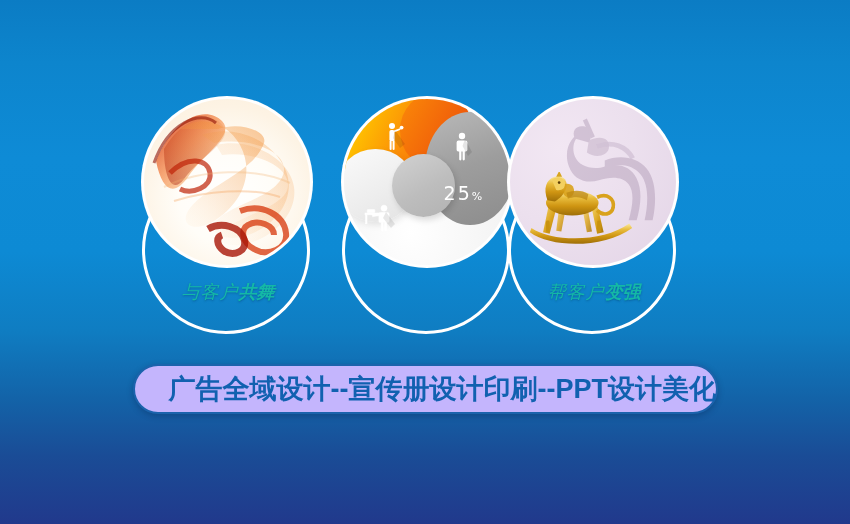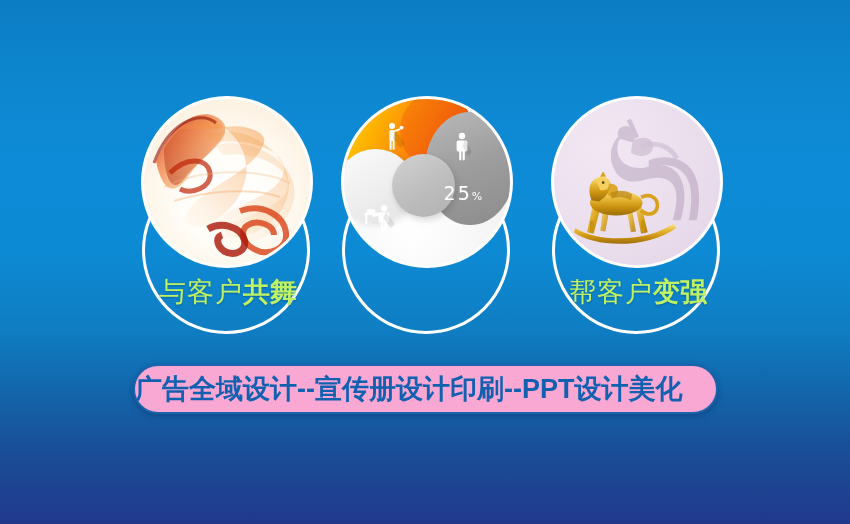--- a/index.html
+++ b/index.html
@@ -37,21 +37,21 @@
     height: 340px;
   }
   .card {
     position: absolute;
     width: 200px;
     height: 250px;
     top: 88px;
   }
   .card.c1 { left: 128px; }
   .card.c2 { left: 328px; }
-  .card.c3 { left: 538px; }
+  .card.c3 { left: 494px; }
 
   
   .ring {
     position: absolute;
     left: 14px;
     top: 78px;
     width: 168px;
     height: 168px;
     border-radius: 50%;
     border: 3px solid #ffffff;
@@ -74,26 +74,27 @@
     inset: 0;
   }
 
   
   .card-label {
     position: absolute;
     left: 0;
     top: 190px;
     width: 200px;
     text-align: center;
-    color: #bef264;
-    font-size: 27px;
+    color: #14b8a6;
+    font-size: 18px;
     line-height: 28px;
     letter-spacing: 1px;
     white-space: nowrap;
     text-shadow: 0 1px 2px rgba(0,40,80,.35);
+    font-style: italic;
   }
   .card-label .lead { font-weight: 400; }
   .card-label .emph { font-weight: 700; letter-spacing: 0; }
 
   
   .art1 {
     background:
       radial-gradient(circle at 50% 58%, #ffffff 0%, #fffdf8 38%, #fdf3e4 70%, #fbeedb 100%);
   }
 
@@ -150,26 +151,26 @@
   }
 
   
   #banner {
     position: absolute;
     left: 133px;
     top: 364px;
     width: 585px;
     height: 50px;
     border-radius: 25px;
-    background: #f9a8d4;
+    background: #c4b5fd;
     border: 2px solid #1b63ac;
     box-sizing: border-box;
     display: flex;
     align-items: center;
-    justify-content: flex-start;
+    justify-content: flex-end;
     box-shadow: 0 2px 6px rgba(0,20,60,.28);
   }
   #banner-text {
     color: #1161b0;
     font-size: 27px;
     font-weight: 700;
     letter-spacing: 0px;
     white-space: nowrap;
     line-height: 30px;
   }

